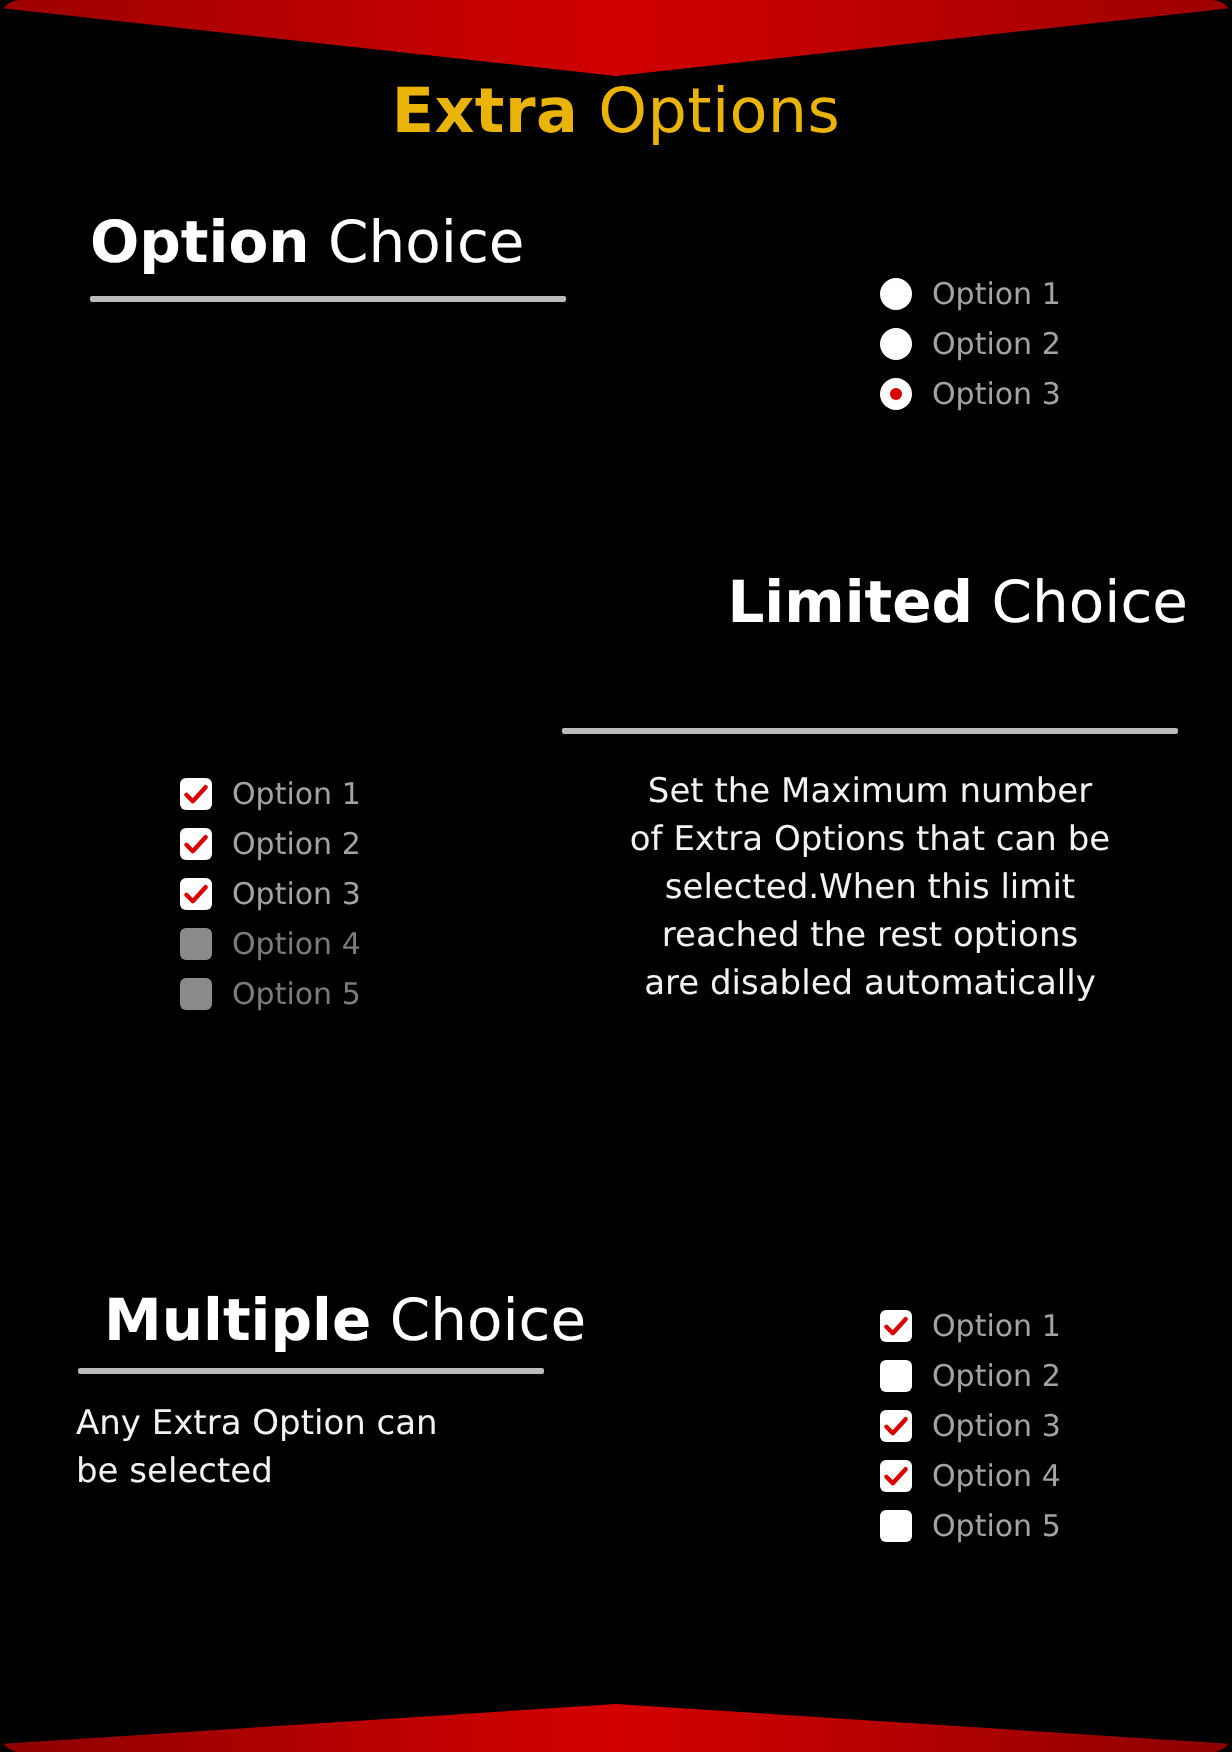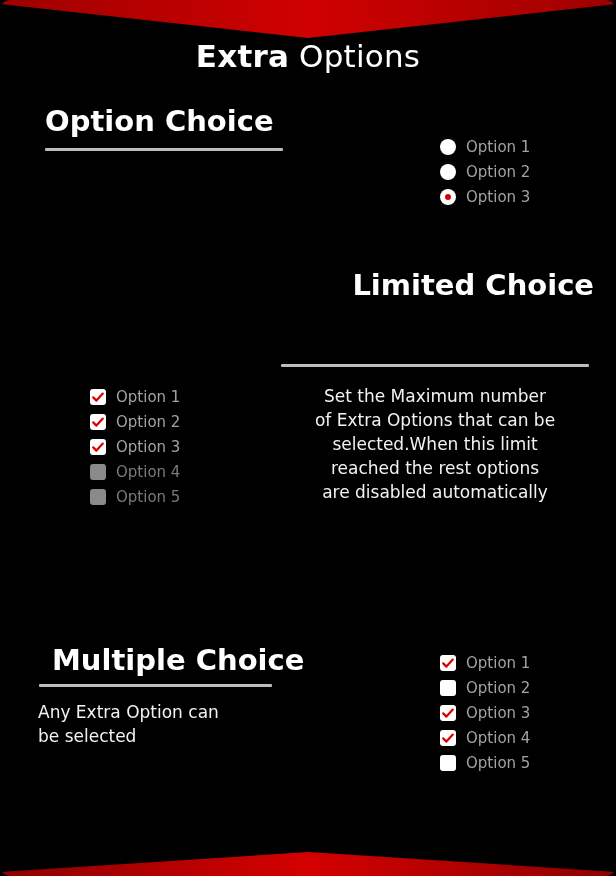--- a/index.html
+++ b/index.html
@@ -31,37 +31,37 @@
 
   
   #page-title {
     position: absolute;
     top: 38px;
     left: 0;
     width: 616px;
     text-align: center;
     font-size: 31px;
     line-height: 36px;
-    color: #ffffff;
+    color: #eab308;
     letter-spacing: 0.2px;
     white-space: nowrap;
   }
   #page-title .strong { font-weight: bold; }
   #page-title .light  { font-weight: normal; }
 
   
   .section-heading {
     position: absolute;
     font-size: 29px;
     line-height: 34px;
     color: #ffffff;
     white-space: nowrap;
   }
   .section-heading .strong { font-weight: bold; }
-  .section-heading .light  { font-weight: bold; }
+  .section-heading .light  { font-weight: normal; }
 
   .divider {
     position: absolute;
     height: 3px;
     background: #bcbcbc;
     border-radius: 1px;
   }
 
   .section-desc {
     position: absolute;
@@ -178,21 +178,21 @@
     <div class="option-row">
       <span class="radio"></span>
       <span class="option-label">Option 2</span>
     </div>
     <div class="option-row">
       <span class="radio checked"></span>
       <span class="option-label">Option 3</span>
     </div>
   </div>
 
-  <div class="section-heading" style="right:22px; top:268px; text-align:left;">
+  <div class="section-heading" style="right:22px; top:284px; text-align:left;">
     <span class="strong">Limited</span><span class="light"> Choice</span>
   </div>
   <div class="divider" style="left:281px; top:364px; width:308px;"></div>
   <div class="section-desc" style="left:281px; top:384px; width:308px; text-align:center;">
     <div>Set the Maximum number</div>
     <div>of Extra Options that can be</div>
     <div>selected.When this limit</div>
     <div>reached the rest options</div>
     <div>are disabled automatically</div>
   </div>

